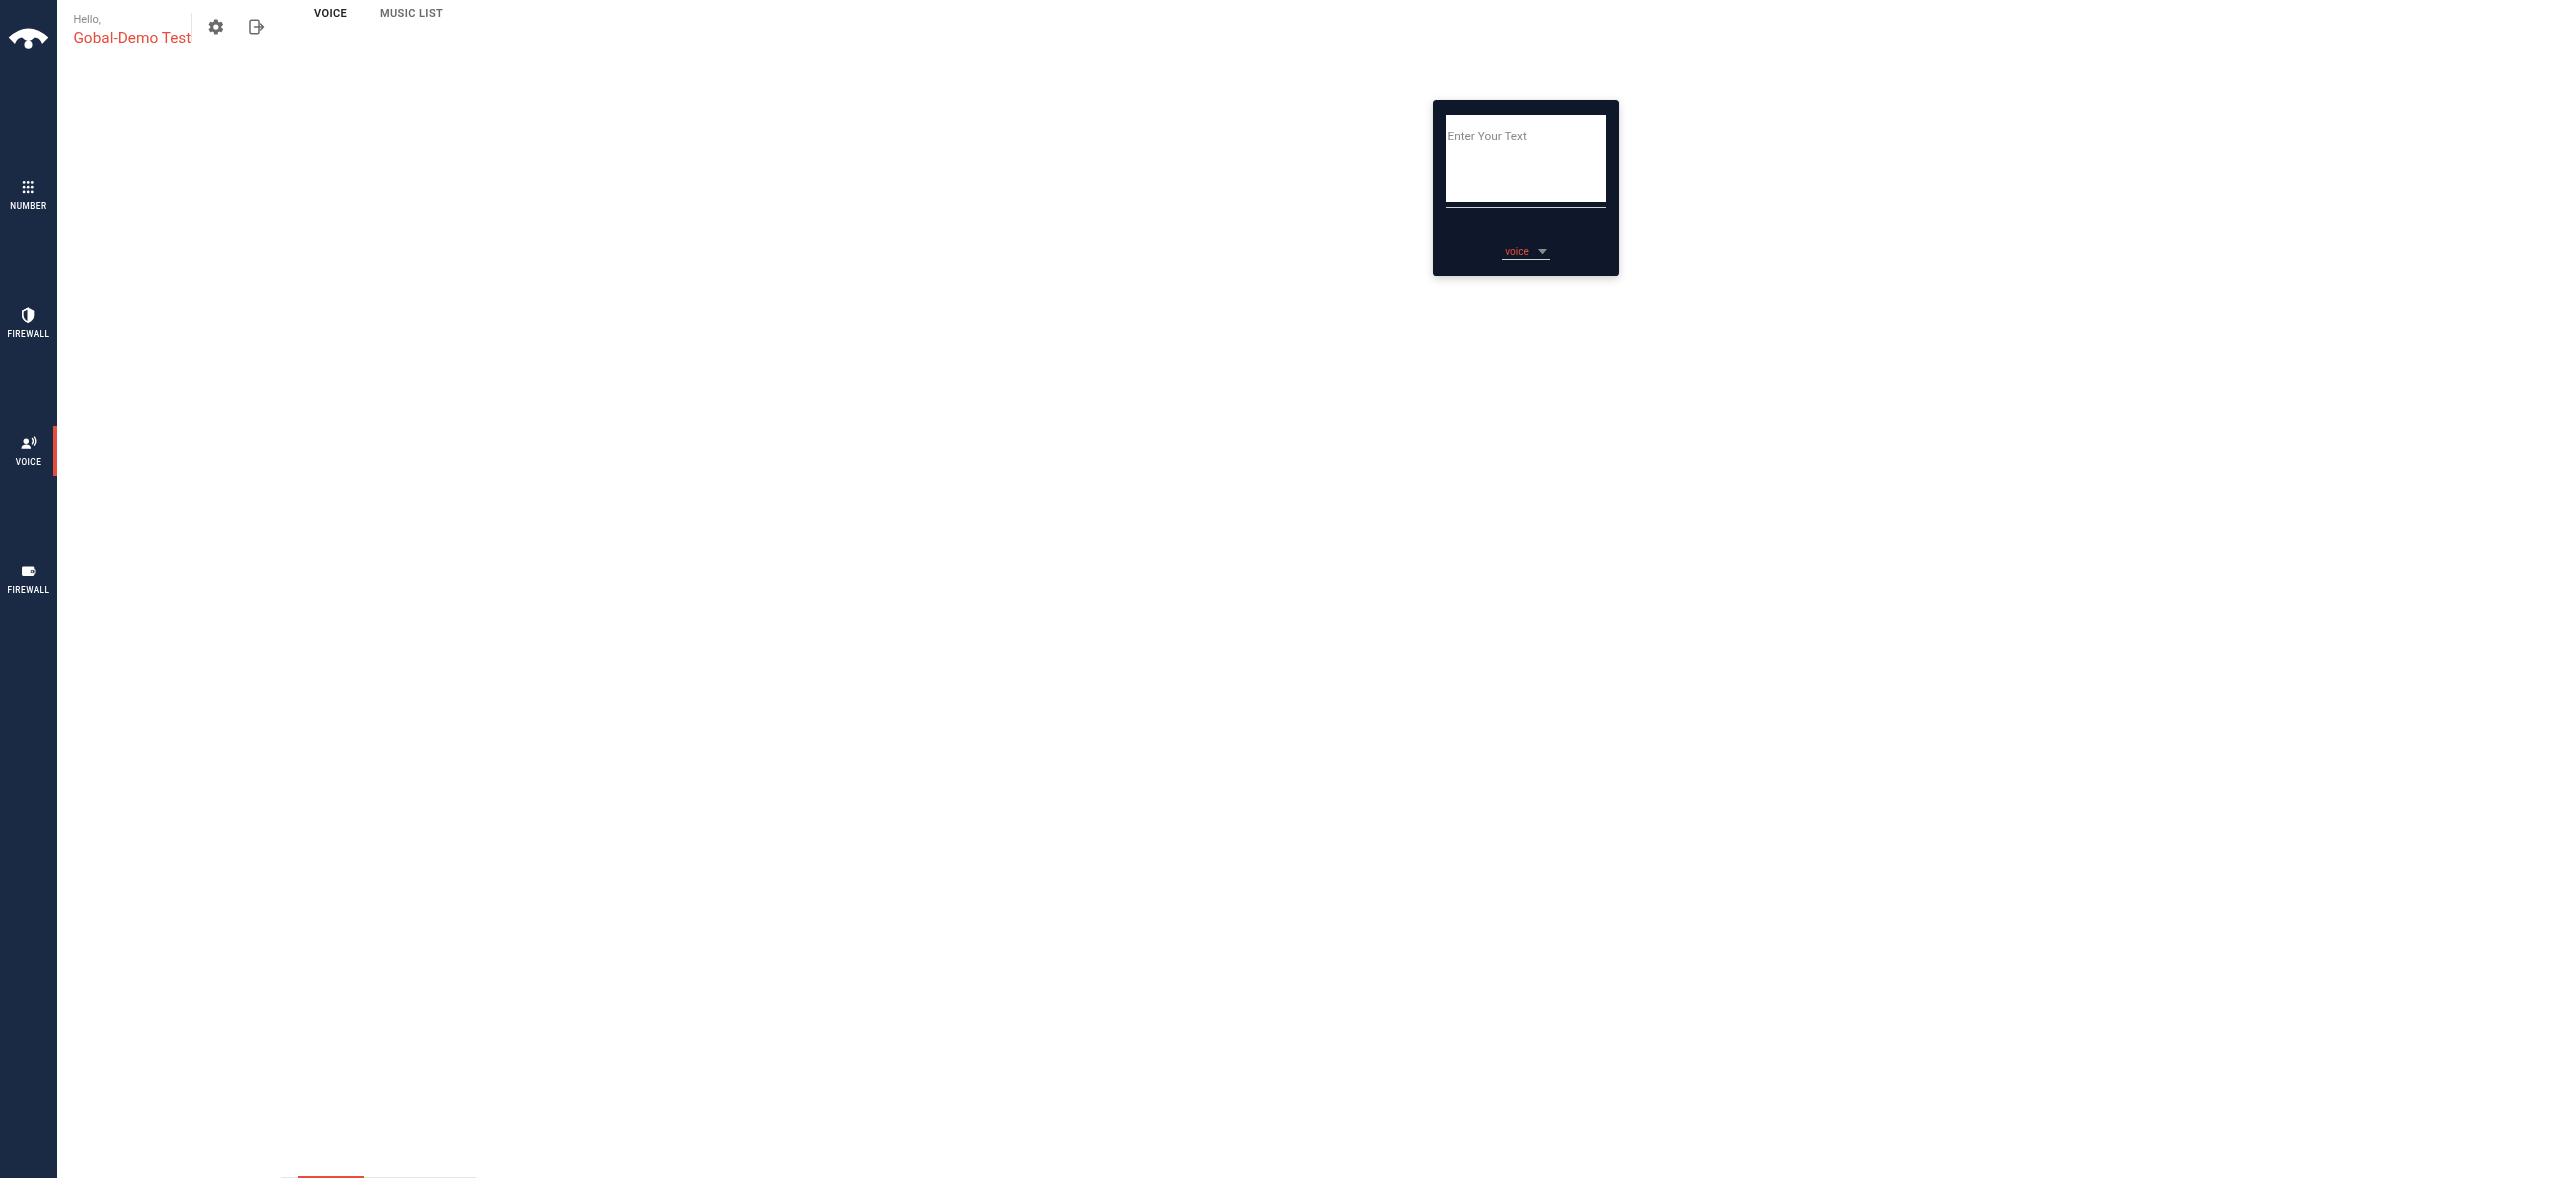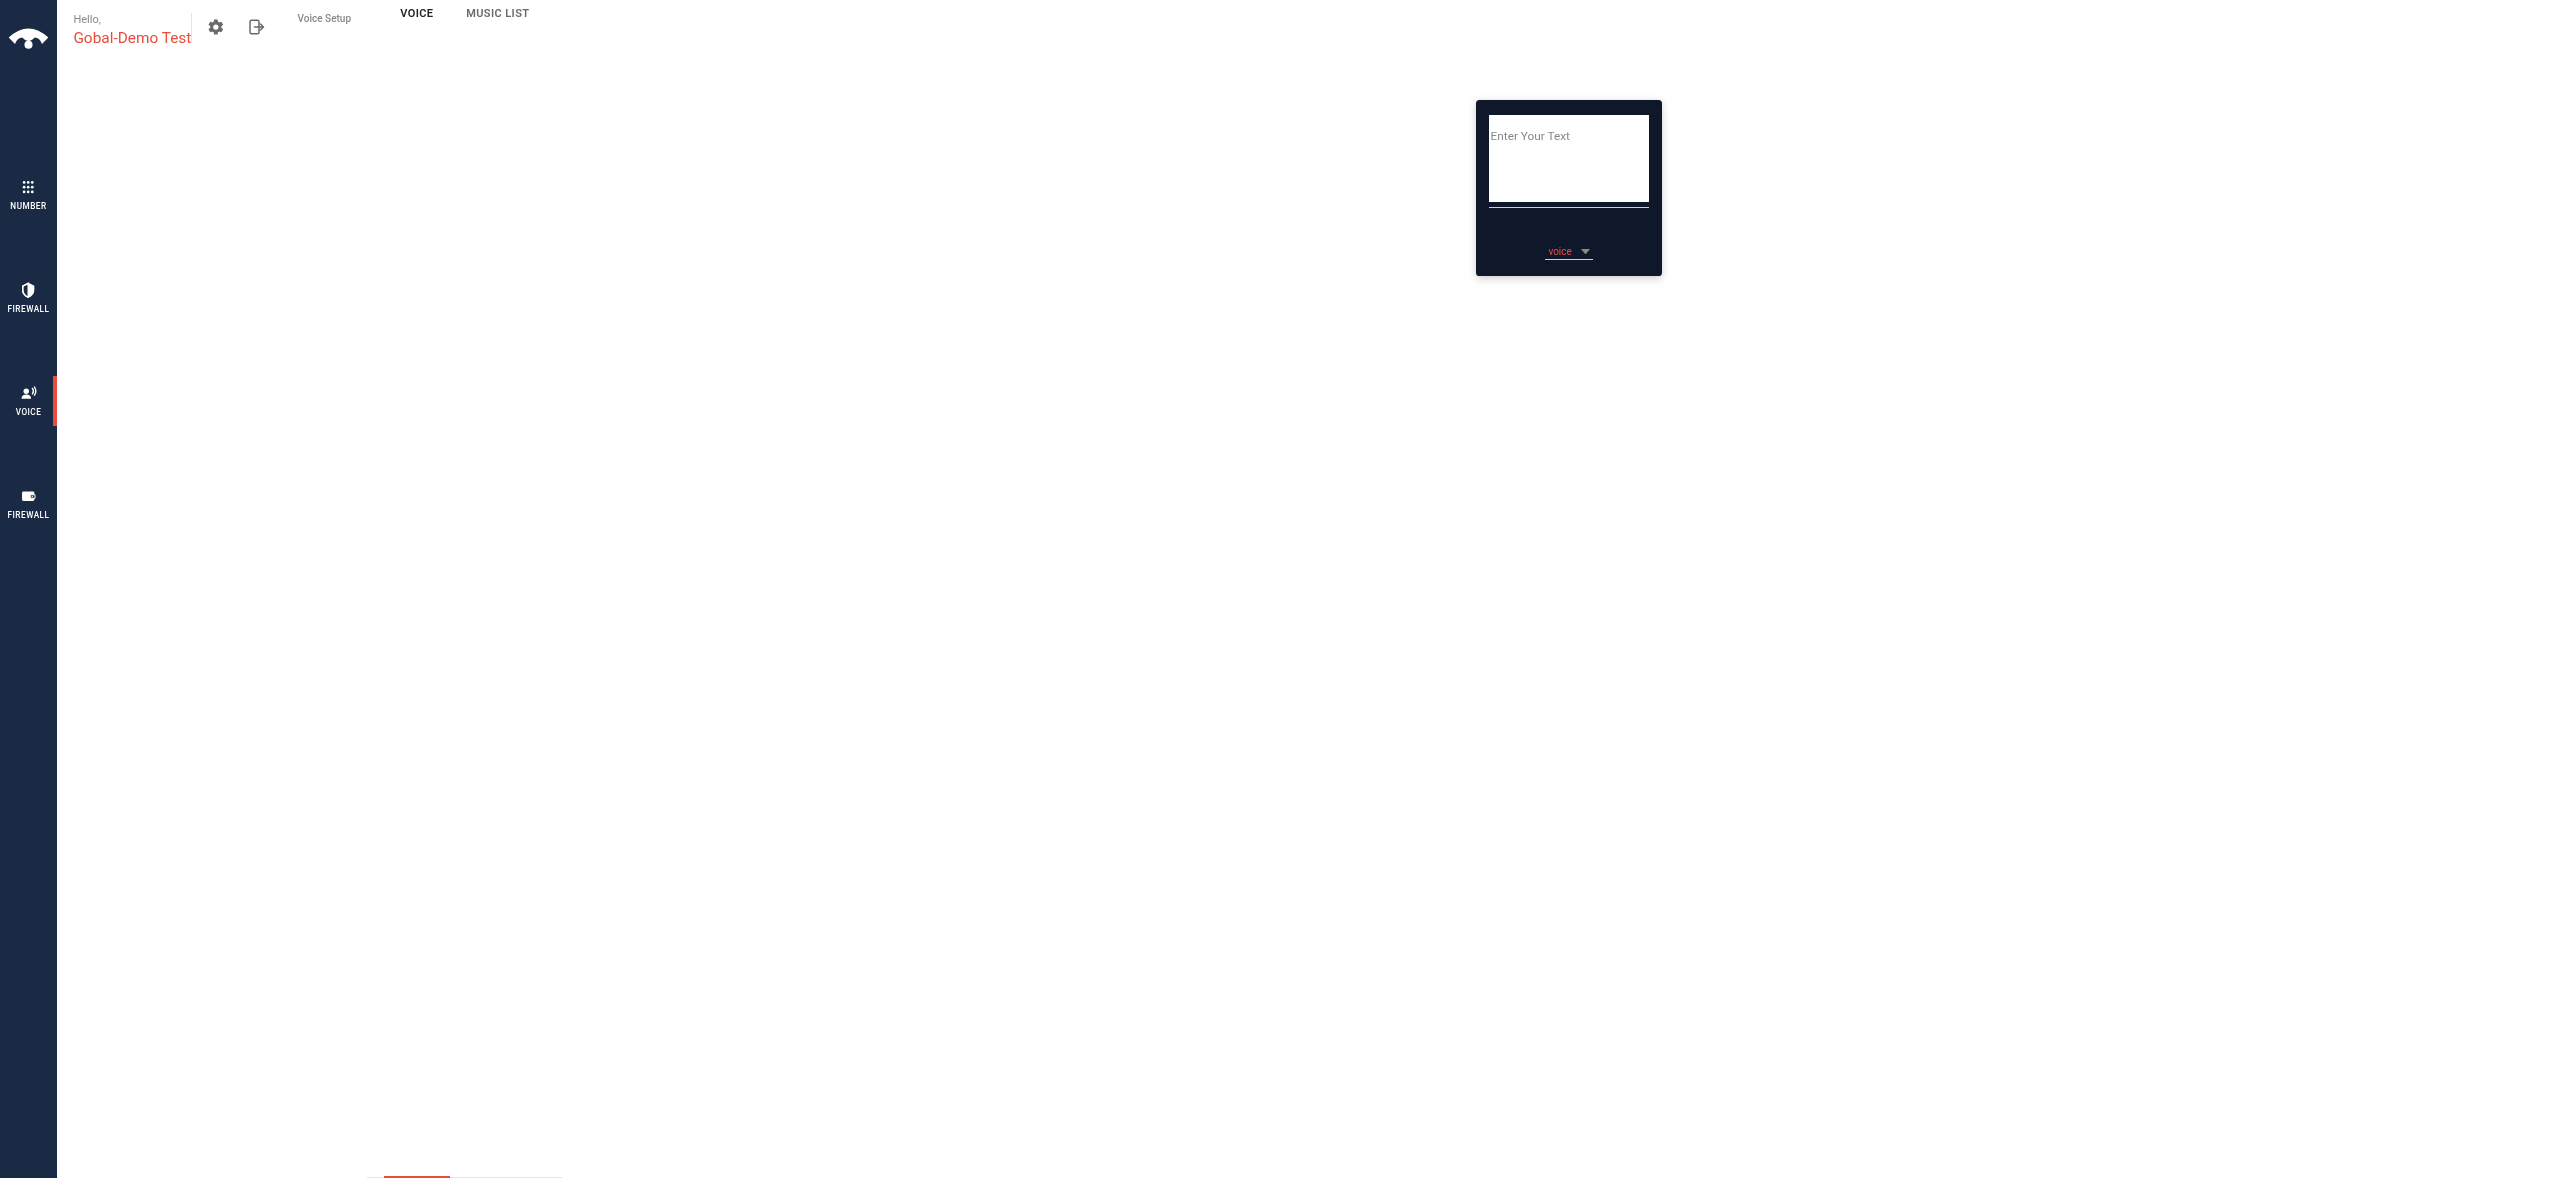--- a/index.html
+++ b/index.html
@@ -21,21 +21,21 @@
     height: 45px;
     display: flex;
     align-items: center;
     justify-content: center;
   }
   .nav {
     margin-top: 109px;
     width: 100%;
     display: flex;
     flex-direction: column;
-    gap: 53px;
+    gap: 78px;
   }
   .nav-item {
     position: relative;
     display: flex;
     flex-direction: column;
     align-items: center;
     gap: 5.5px;
     color: #fff;
     cursor: pointer;
     padding: 9px 0;
@@ -281,21 +281,20 @@
       </span>
       <span>
         <svg width="18" height="18" viewBox="0 0 24 24" fill="none" stroke="#6a6a6a" stroke-width="2">
           <rect x="4" y="3" width="12" height="18" rx="2"></rect>
           <path d="M10 12 H22 M18 8 L22 12 L18 16" stroke-linecap="round" stroke-linejoin="round"></path>
         </svg>
       </span>
     </div>
   </div>
 
-  <div class="section-title">Voice Setup</div>
 
   <div class="tabs">
     <div class="tab active">VOICE</div>
     <div class="tab">MUSIC LIST</div>
   </div>
 
   <div class="content">
     <div class="card">
       <div class="text-outer">
         <textarea class="text-input" placeholder="Enter Your Text" style=""></textarea>

